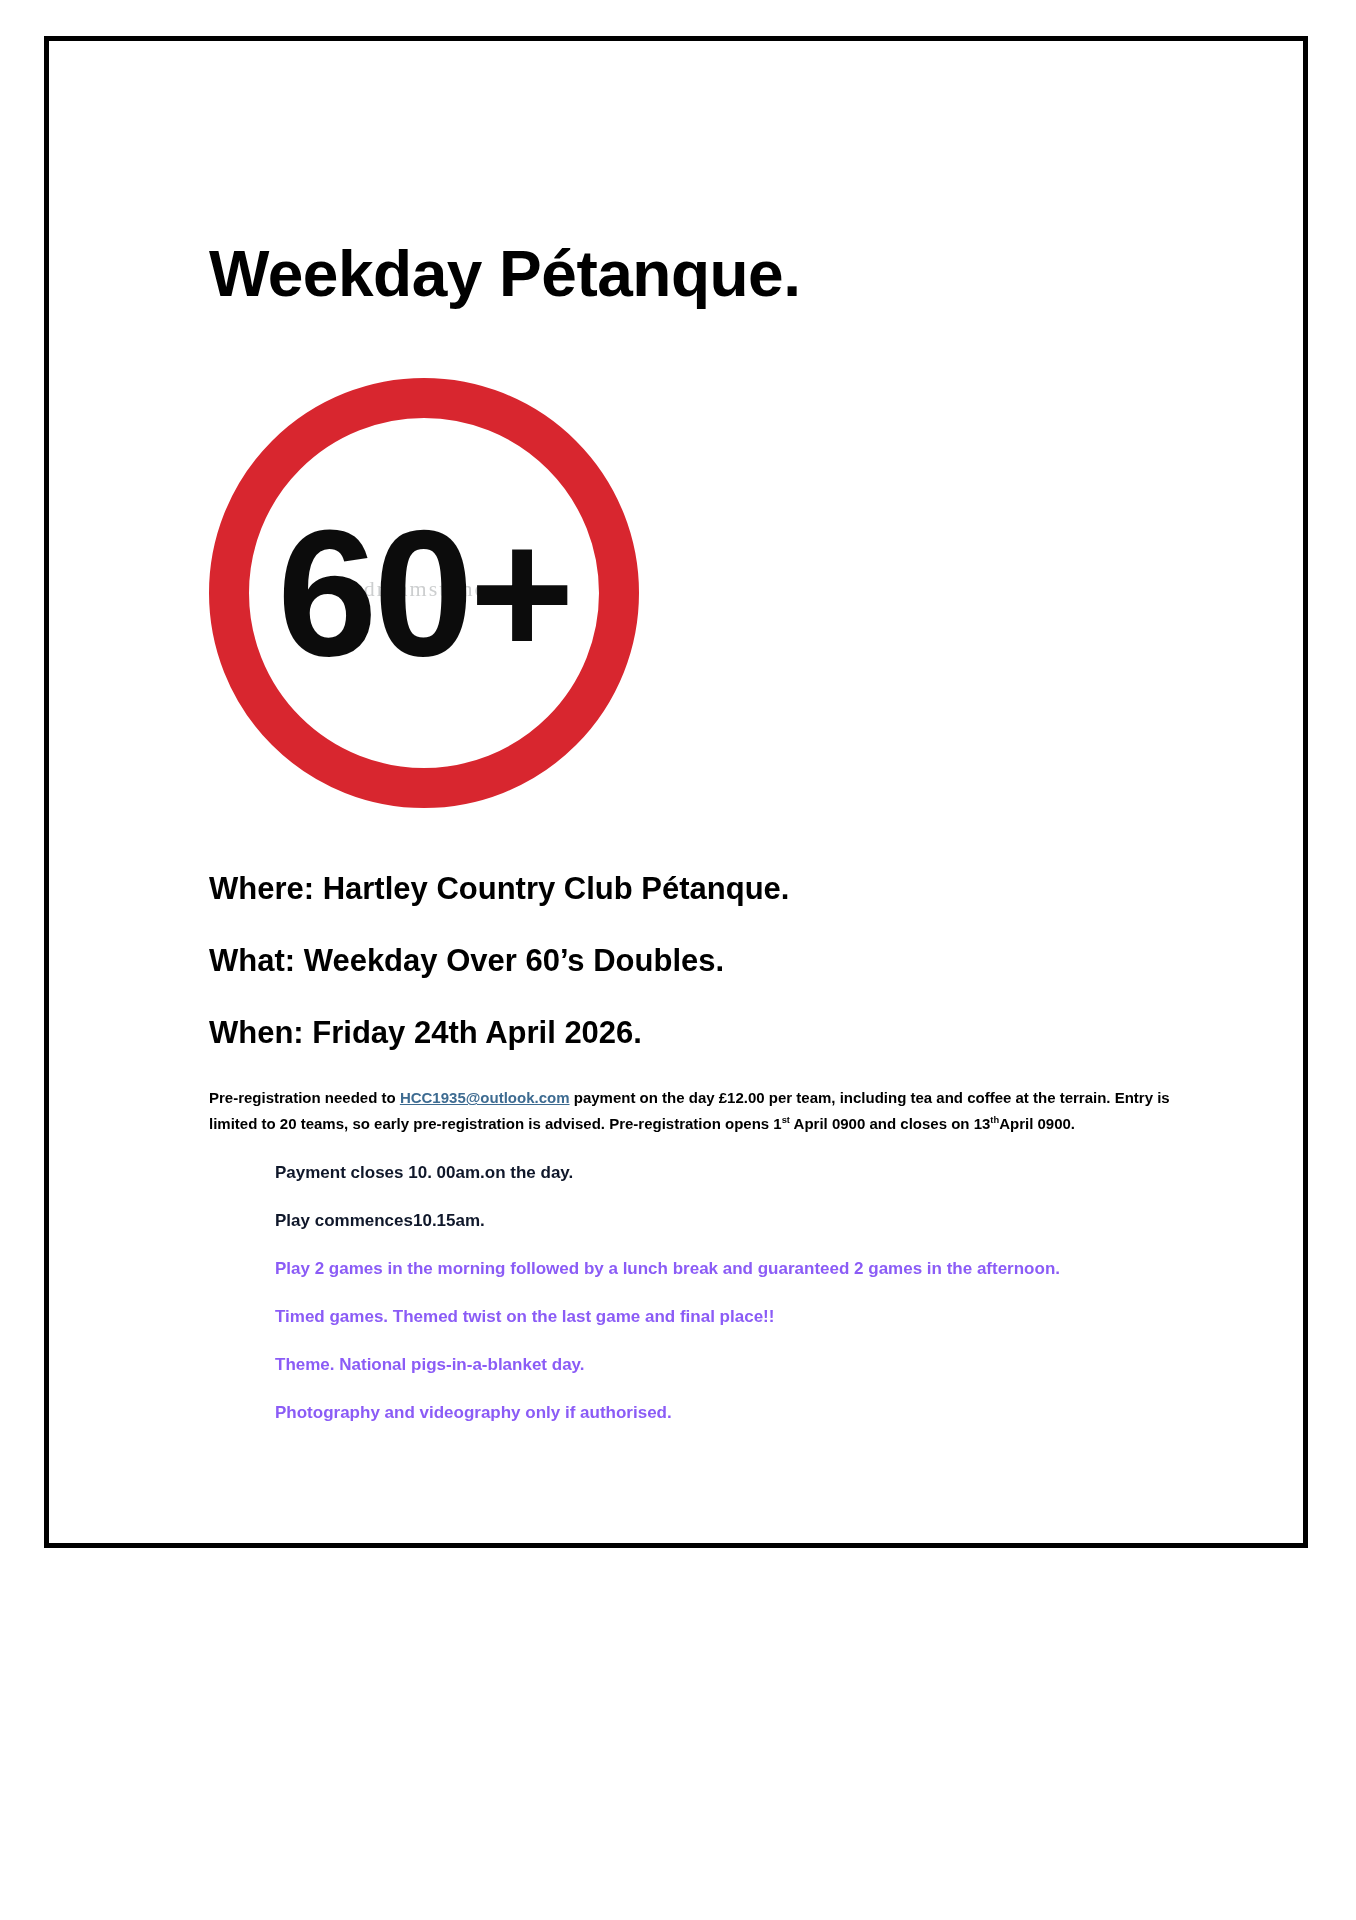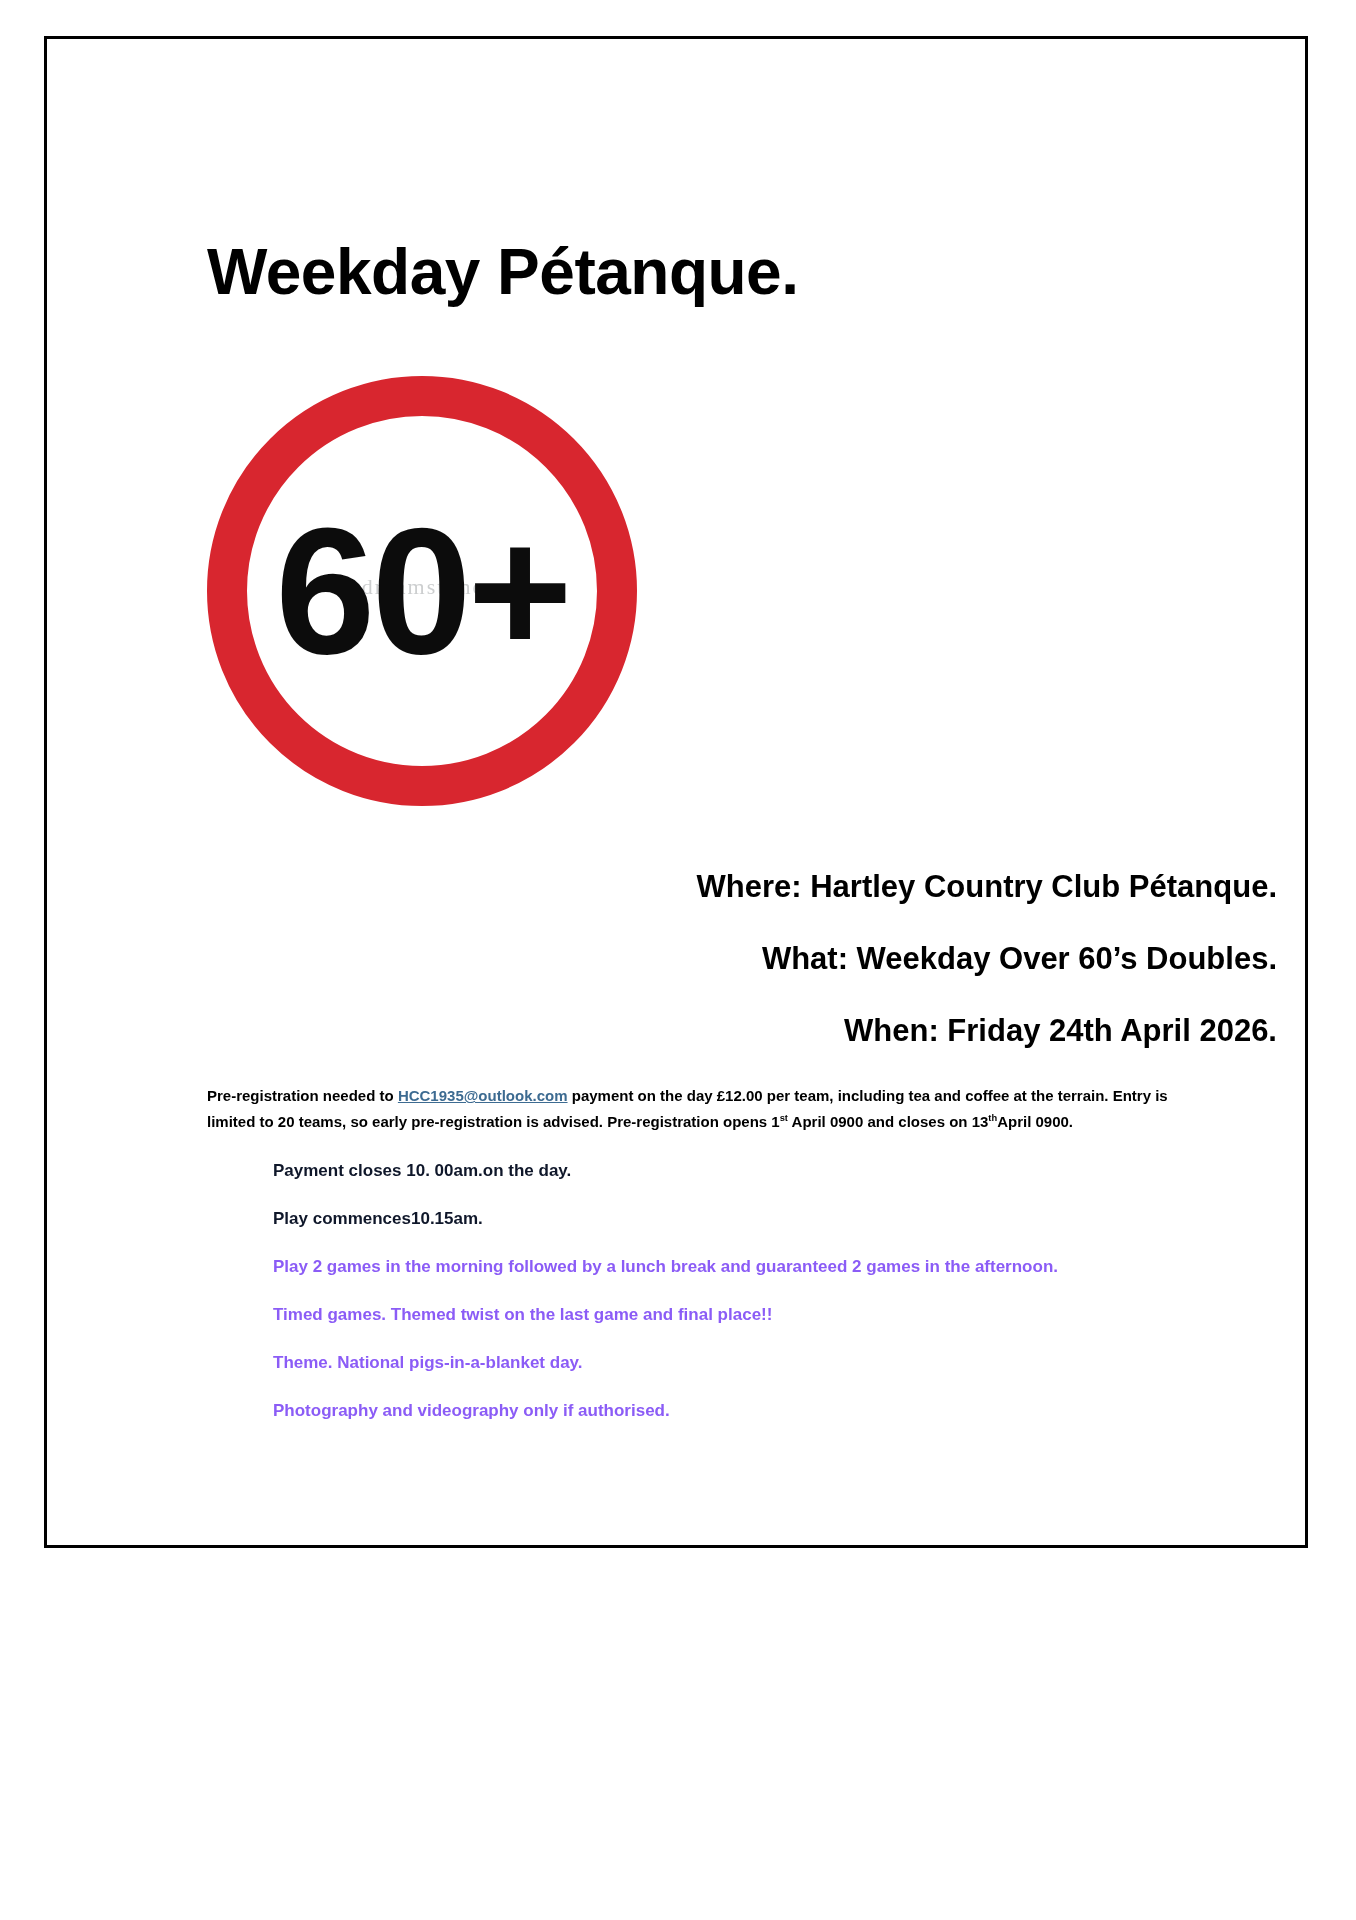--- a/index.html
+++ b/index.html
@@ -24,21 +24,21 @@
     background: #ffffff;
   }
 
   
   .doc-frame {
     position: absolute;
     left: 44px;
     top: 36px;
     width: 1264px;
     height: 1512px;
-    border: 3px solid #000000;
+    border: 5px solid #000000;
     background: #ffffff;
     box-sizing: border-box;
   }
 
   .content {
     position: absolute;
     left: 160px;
     top: 200px;
     width: 1070px;
   }
@@ -105,21 +105,20 @@
   
   .info-block {
     margin-top: 62px;
   }
   .info-line {
     font-size: 31px;
     font-weight: 700;
     color: #000000;
     margin-bottom: 33px;
     line-height: 1.25;
-    text-align: right;
   }
 
   .para {
     font-size: 15px;
     font-weight: 700;
     line-height: 1.72;
     color: #000000;
     margin-top: 22px;
     width: 1005px;
   }

